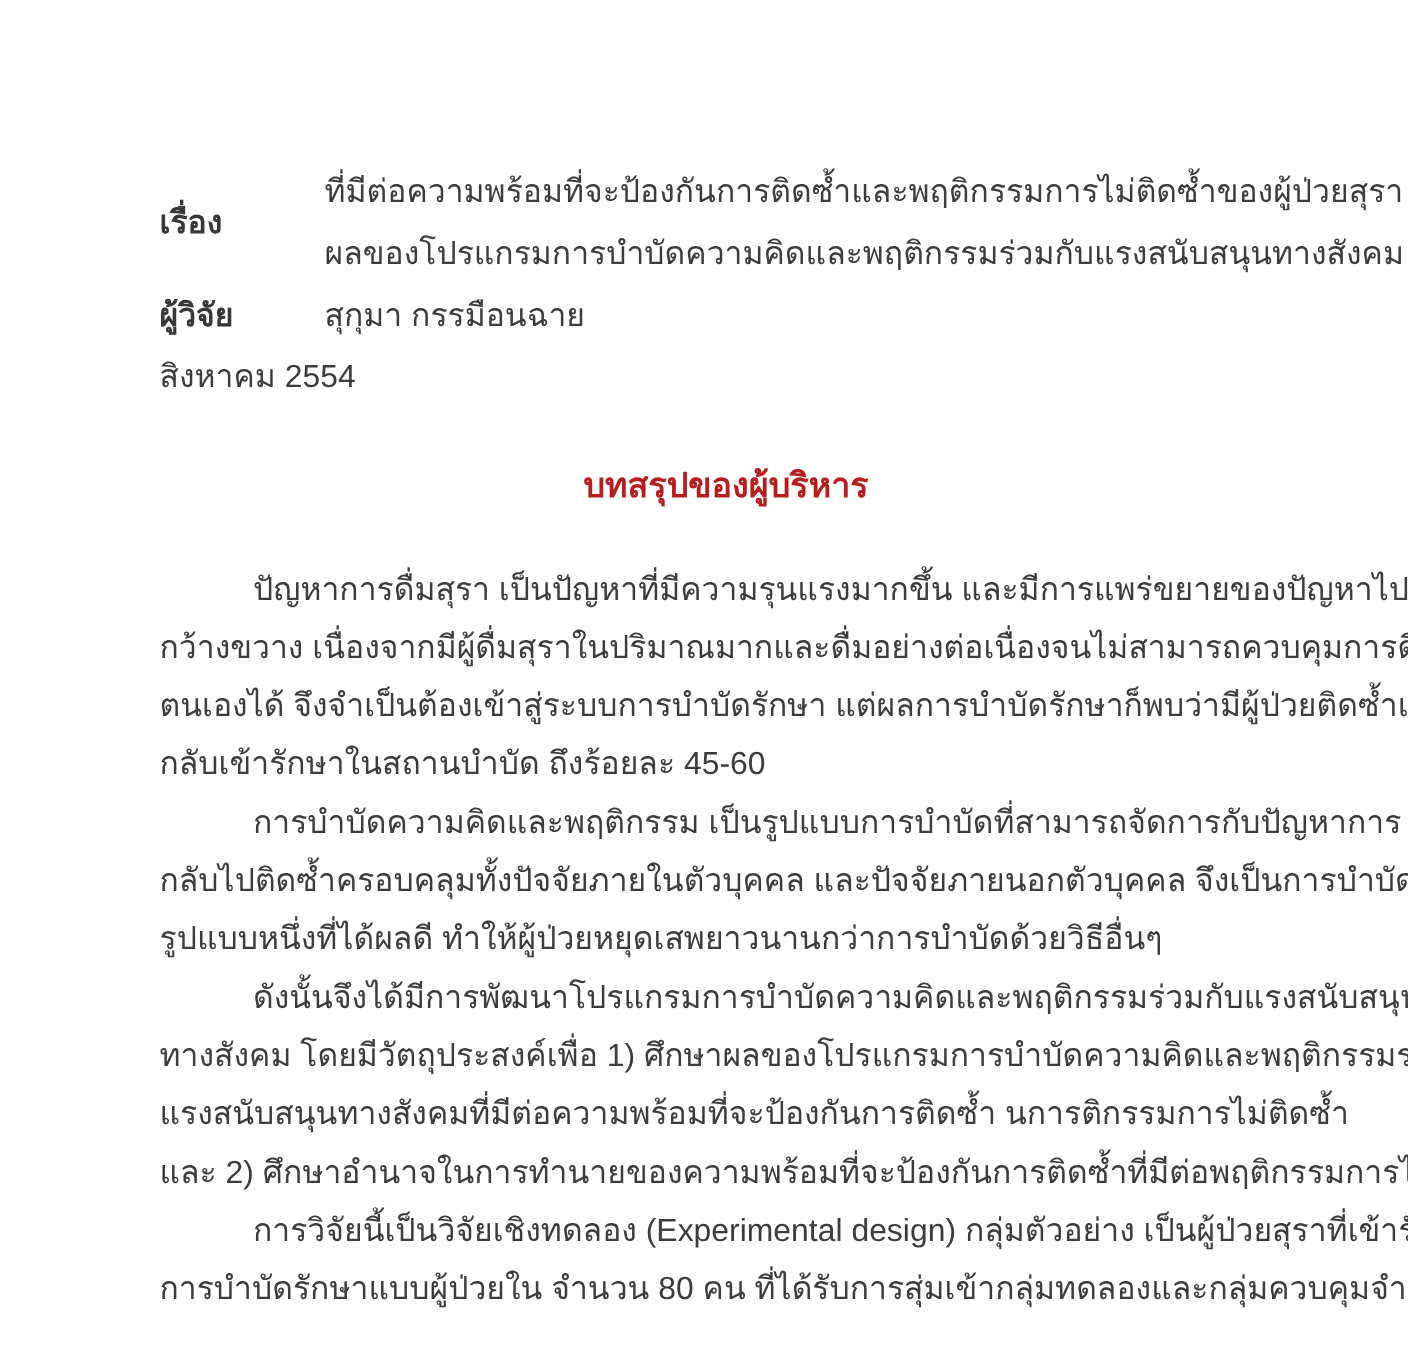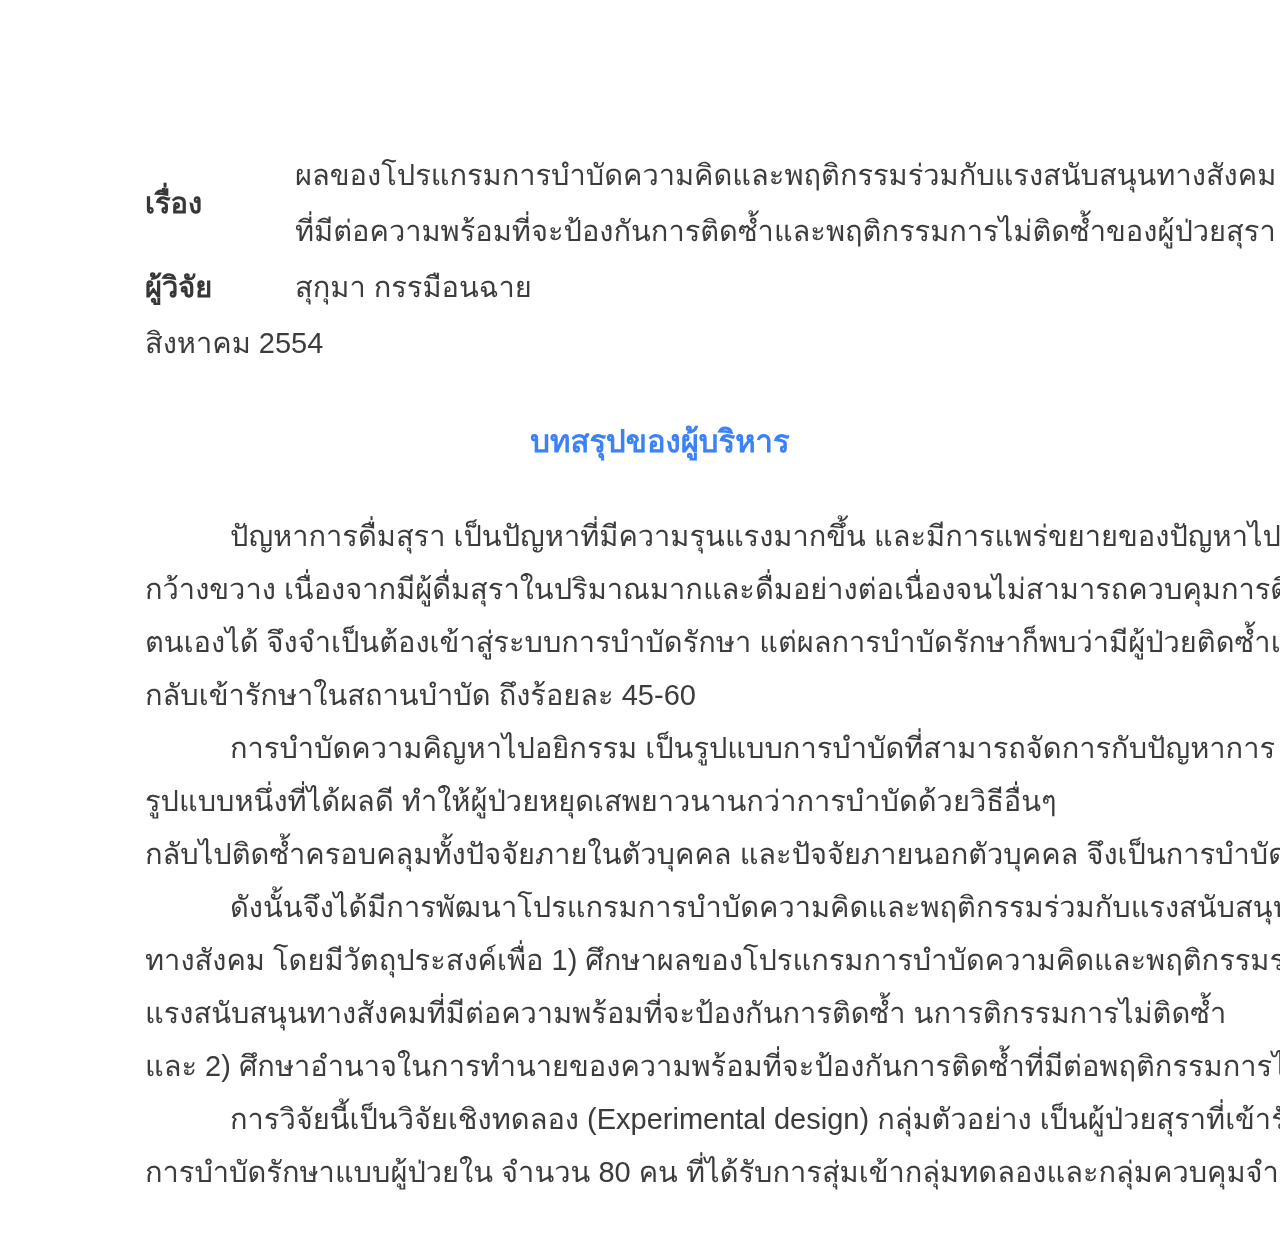--- a/index.html
+++ b/index.html
@@ -41,21 +41,21 @@
   }
   .header-value {
     flex: 1 1 auto;
   }
   .doc-heading {
     margin-top: 43px;
     font-size: 31px;
     line-height: 56px;
     font-weight: 700;
     text-align: center;
-    color: #3b82f6;
+    color: #b91c1c;
   }
   .body-block {
     margin-top: 40px;
     font-size: 29px;
     line-height: 53px;
   }
   .ln {
     white-space: nowrap;
   }
   .ind {
@@ -65,44 +65,44 @@
 </head>
 <body>
 
 <div class="page">
   <div class="content">
 
     <div class="header-block">
       <div class="header-row">
         <div class="header-label">เรื่อง</div>
         <div class="header-value">
+          <div class="ln">ที่มีต่อความพร้อมที่จะป้องกันการติดซ้ำและพฤติกรรมการไม่ติดซ้ำของผู้ป่วยสุรา</div>
           <div class="ln">ผลของโปรแกรมการบำบัดความคิดและพฤติกรรมร่วมกับแรงสนับสนุนทางสังคม</div>
-          <div class="ln">ที่มีต่อความพร้อมที่จะป้องกันการติดซ้ำและพฤติกรรมการไม่ติดซ้ำของผู้ป่วยสุรา</div>
         </div>
       </div>
       <div class="header-row">
         <div class="header-label">ผู้วิจัย</div>
         <div class="header-value">สุกุมา  กรรมือนฉาย</div>
       </div>
       <div class="header-row">
         <div class="header-value">สิงหาคม 2554</div>
       </div>
     </div>
 
     <div class="doc-heading">บทสรุปของผู้บริหาร</div>
 
     <div class="body-block">
       <div class="ln ind">ปัญหาการดื่มสุรา เป็นปัญหาที่มีความรุนแรงมากขึ้น และมีการแพร่ขยายของปัญหาไปอย่าง</div>
       <div class="ln">กว้างขวาง เนื่องจากมีผู้ดื่มสุราในปริมาณมากและดื่มอย่างต่อเนื่องจนไม่สามารถควบคุมการดื่มของ</div>
       <div class="ln">ตนเองได้ จึงจำเป็นต้องเข้าสู่ระบบการบำบัดรักษา แต่ผลการบำบัดรักษาก็พบว่ามีผู้ป่วยติดซ้ำและ</div>
       <div class="ln">กลับเข้ารักษาในสถานบำบัด ถึงร้อยละ 45-60</div>
 
-      <div class="ln ind">การบำบัดความคิญหาไปอยิกรรม เป็นรูปแบบการบำบัดที่สามารถจัดการกับปัญหาการ</div>
+      <div class="ln ind">การบำบัดความคิดและพฤติกรรม เป็นรูปแบบการบำบัดที่สามารถจัดการกับปัญหาการ</div>
+      <div class="ln">กลับไปติดซ้ำครอบคลุมทั้งปัจจัยภายในตัวบุคคล และปัจจัยภายนอกตัวบุคคล จึงเป็นการบำบัด</div>
       <div class="ln">รูปแบบหนึ่งที่ได้ผลดี ทำให้ผู้ป่วยหยุดเสพยาวนานกว่าการบำบัดด้วยวิธีอื่นๆ</div>
-      <div class="ln">กลับไปติดซ้ำครอบคลุมทั้งปัจจัยภายในตัวบุคคล และปัจจัยภายนอกตัวบุคคล จึงเป็นการบำบัด</div>
 
       <div class="ln ind">ดังนั้นจึงได้มีการพัฒนาโปรแกรมการบำบัดความคิดและพฤติกรรมร่วมกับแรงสนับสนุน</div>
       <div class="ln">ทางสังคม โดยมีวัตถุประสงค์เพื่อ 1) ศึกษาผลของโปรแกรมการบำบัดความคิดและพฤติกรรมร่วมกับ</div>
       <div class="ln">แรงสนับสนุนทางสังคมที่มีต่อความพร้อมที่จะป้องกันการติดซ้ำ นการติกรรมการไม่ติดซ้ำ</div>
       <div class="ln">และ  2) ศึกษาอำนาจในการทำนายของความพร้อมที่จะป้องกันการติดซ้ำที่มีต่อพฤติกรรมการไม่ติด</div>
 
       <div class="ln ind">การวิจัยนี้เป็นวิจัยเชิงทดลอง (Experimental  design) กลุ่มตัวอย่าง เป็นผู้ป่วยสุราที่เข้ารับ</div>
       <div class="ln">การบำบัดรักษาแบบผู้ป่วยใน จำนวน 80  คน ที่ได้รับการสุ่มเข้ากลุ่มทดลองและกลุ่มควบคุมจำนวน</div>
     </div>
 

